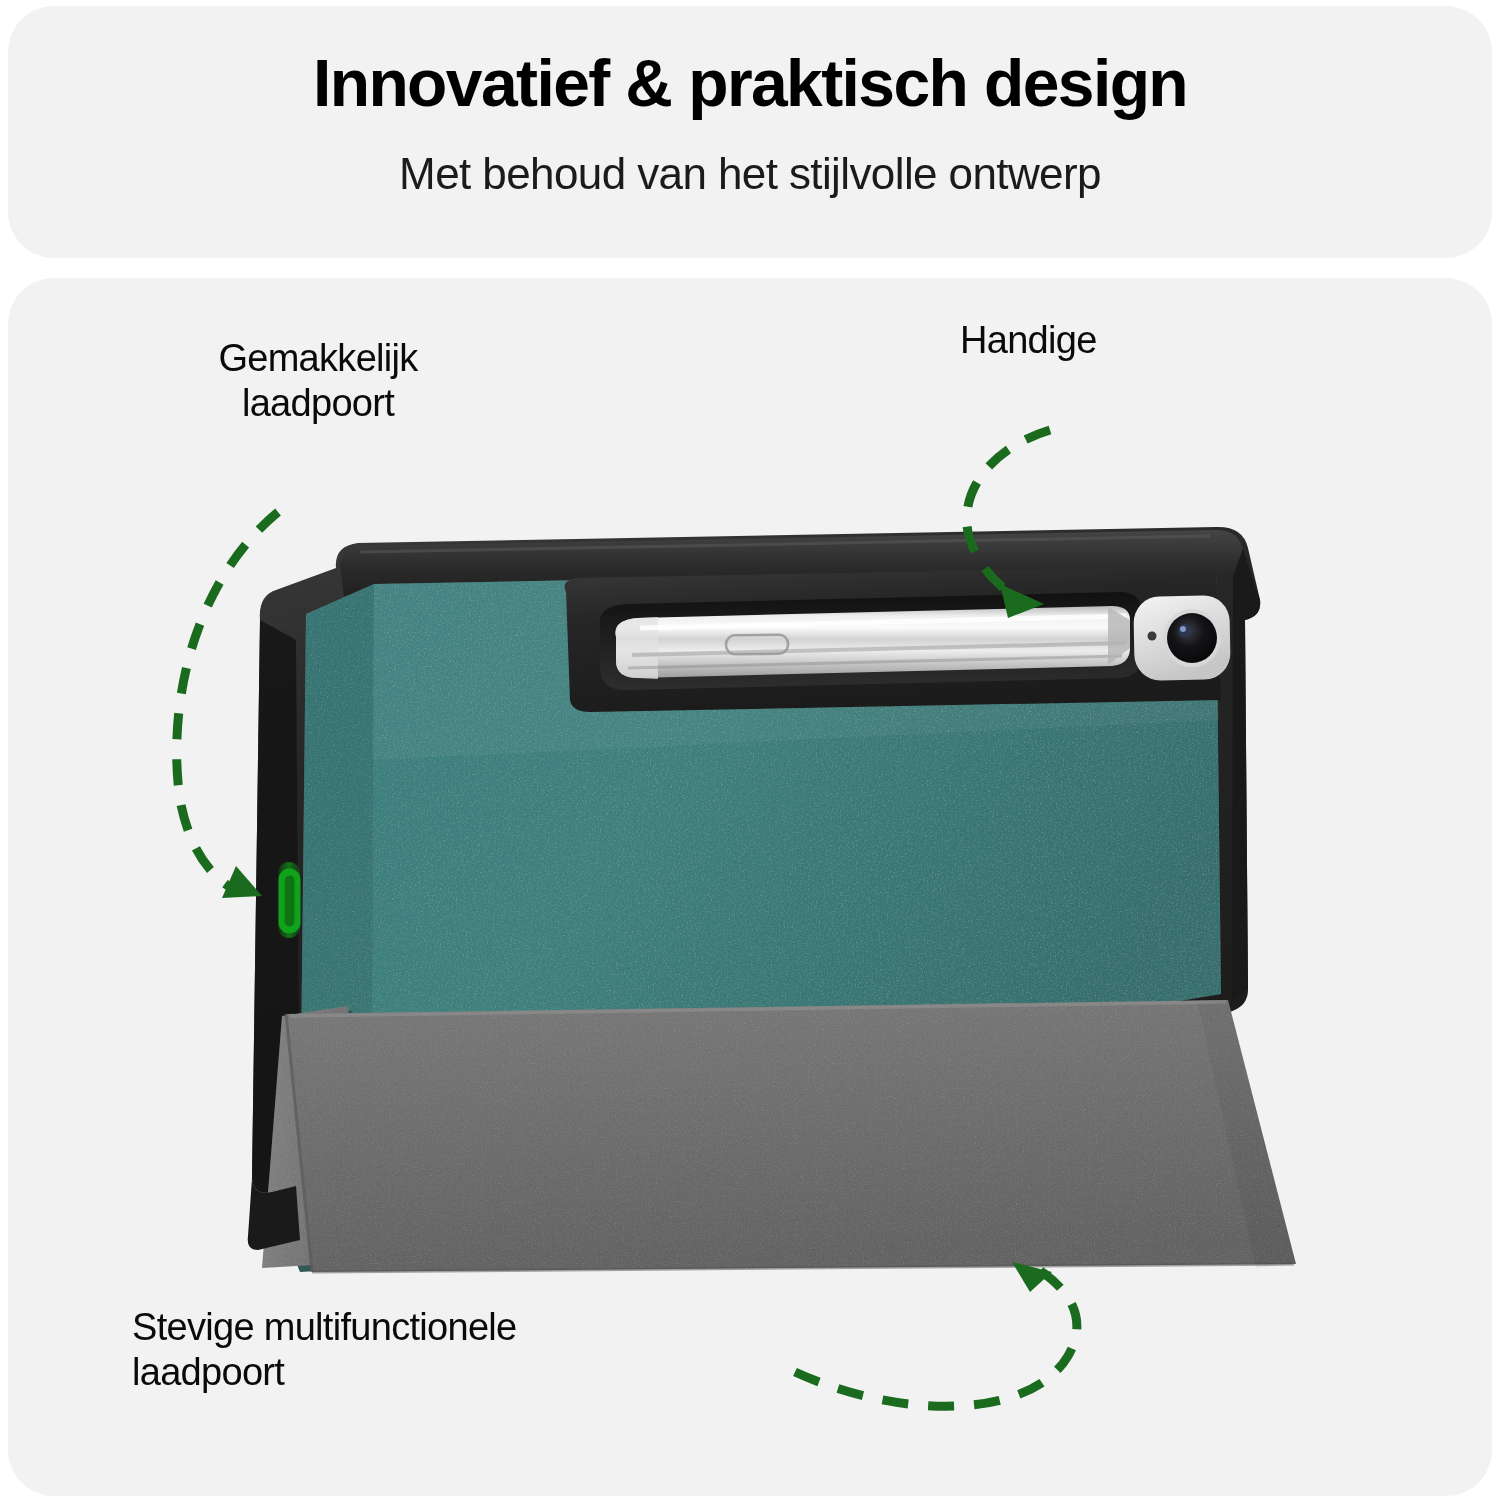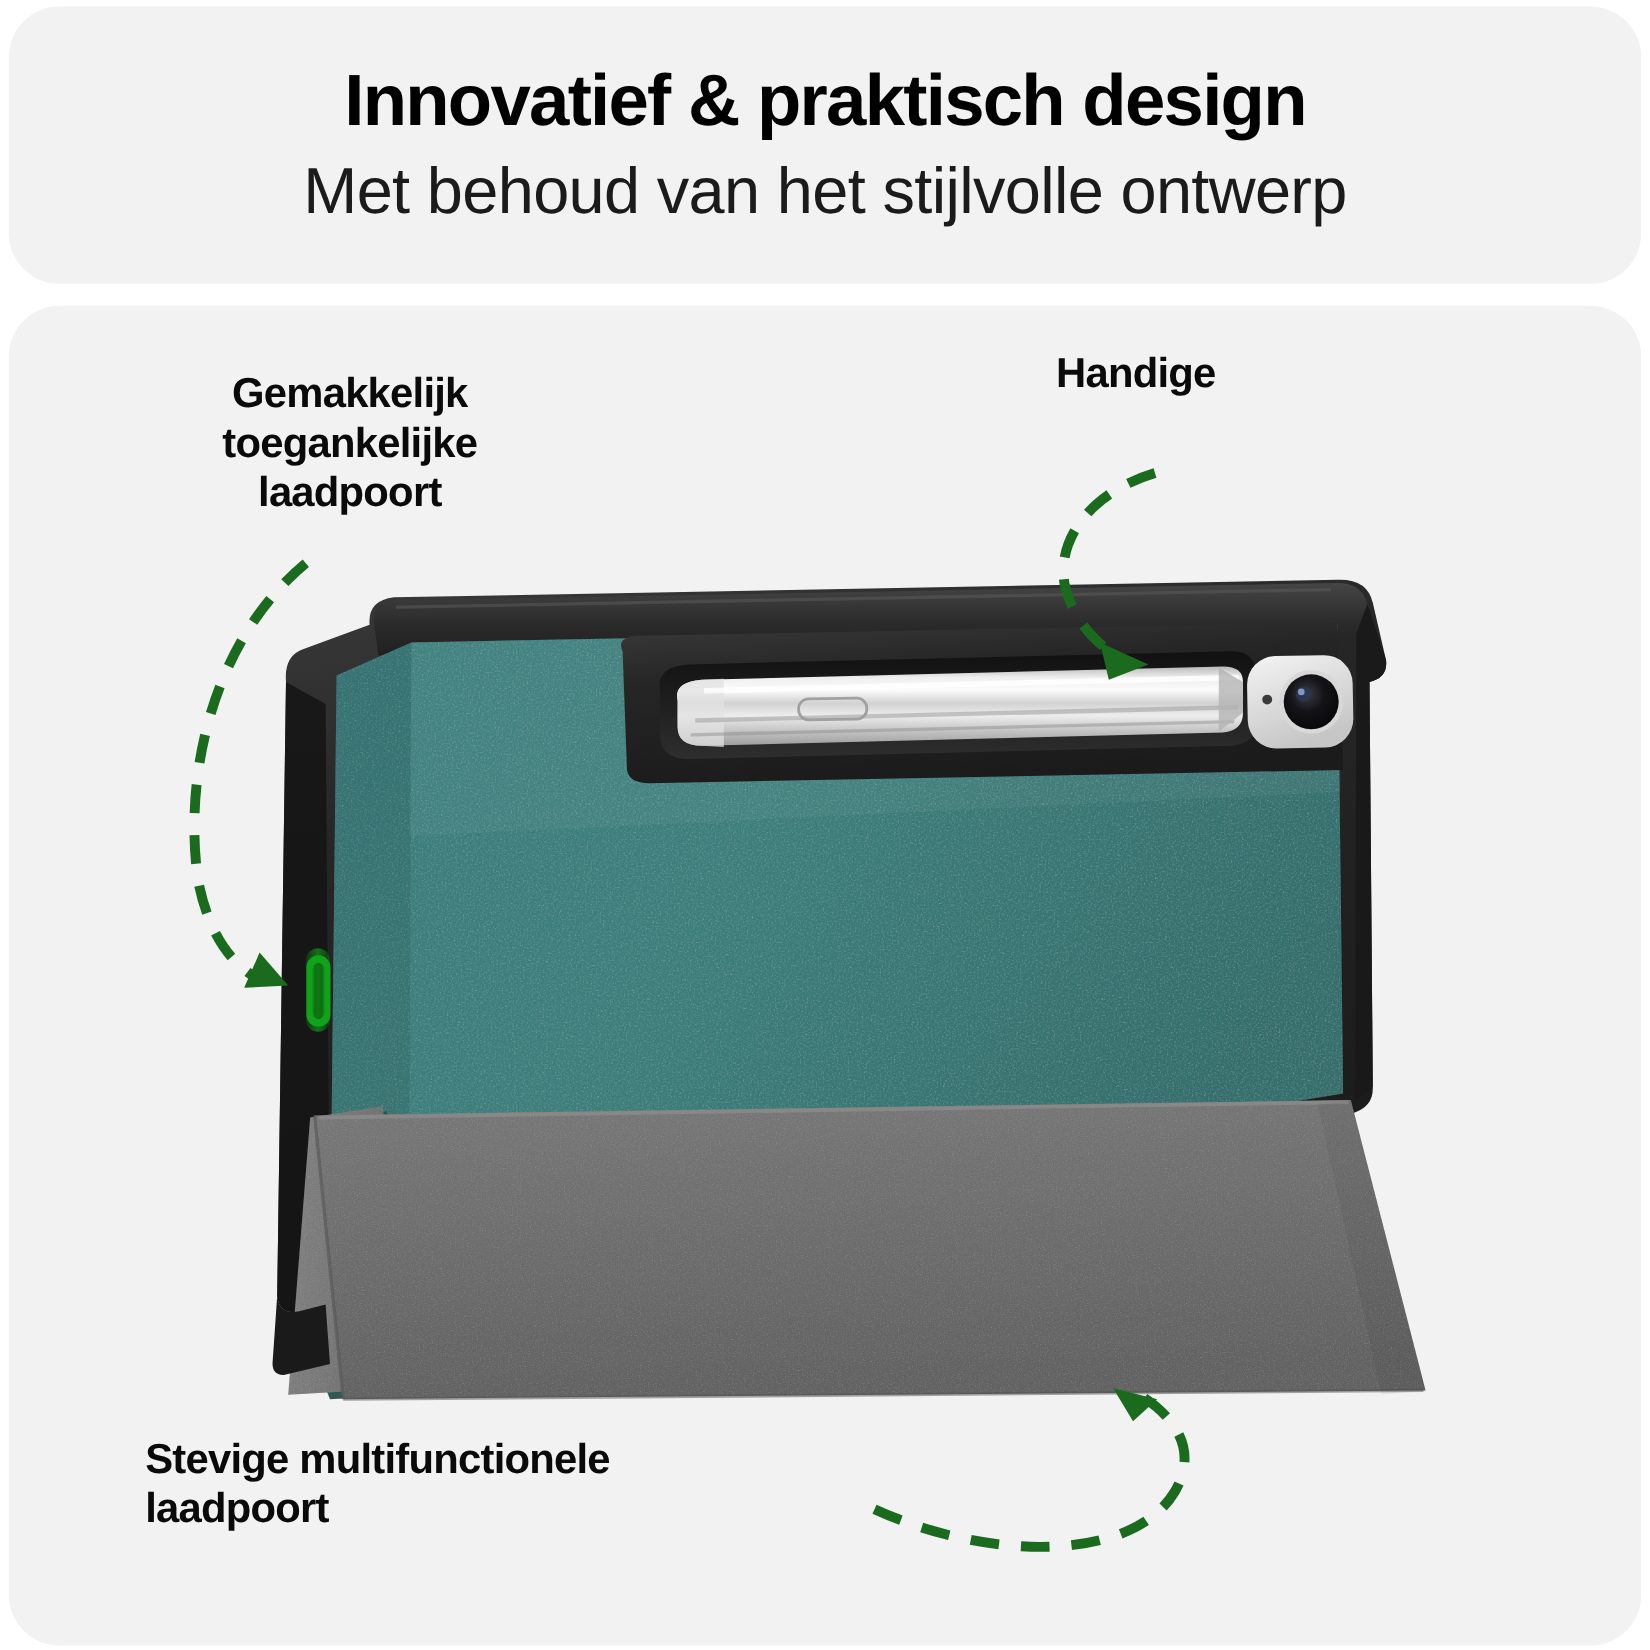--- a/index.html
+++ b/index.html
@@ -58,33 +58,33 @@
   .title {
     font-size: 66px;
     font-weight: 800;
     color: #000000;
     letter-spacing: -1.6px;
     line-height: 1.05;
     text-align: center;
     margin: 0 0 16px 0;
   }
   .subtitle {
-    font-size: 59px;
+    font-size: 44px;
     font-weight: 400;
     color: #1b1b1b;
     letter-spacing: -0.6px;
     line-height: 1.1;
     text-align: center;
-    margin: 0;
+    margin: 16px;
   }
 
   
   .callout {
     position: absolute;
-    font-weight: 700;
+    font-weight: 400;
     color: #0a0a0a;
     line-height: 1.18;
     letter-spacing: -0.7px;
     font-size: 38px;
   }
   .callout-charging {
     left: 108px;
     top: 336px;
     width: 420px;
     text-align: center;
@@ -362,21 +362,20 @@
     <g>
       <path d="M 795,1372
                C 900,1420 1030,1420 1068,1356
                C 1090,1318 1068,1288 1036,1268" fill="none" stroke="#1a6b1e" stroke-width="9" stroke-dasharray="26 20" stroke-linecap="butt"></path>
       <path d="M 1012,1262 L 1052,1272 L 1030,1292 Z" fill="#1a6b1e"></path>
     </g>
   </svg>
 
   <div class="callout callout-charging">
     <div>Gemakkelijk</div>
-    <div>toegankelijke</div>
     <div>laadpoort</div>
   </div>
 
   <div class="callout callout-pen">
     <div>Handige</div>
   </div>
 
   <div class="callout callout-stand">
     <div>Stevige multifunctionele</div>
     <div>laadpoort</div>

